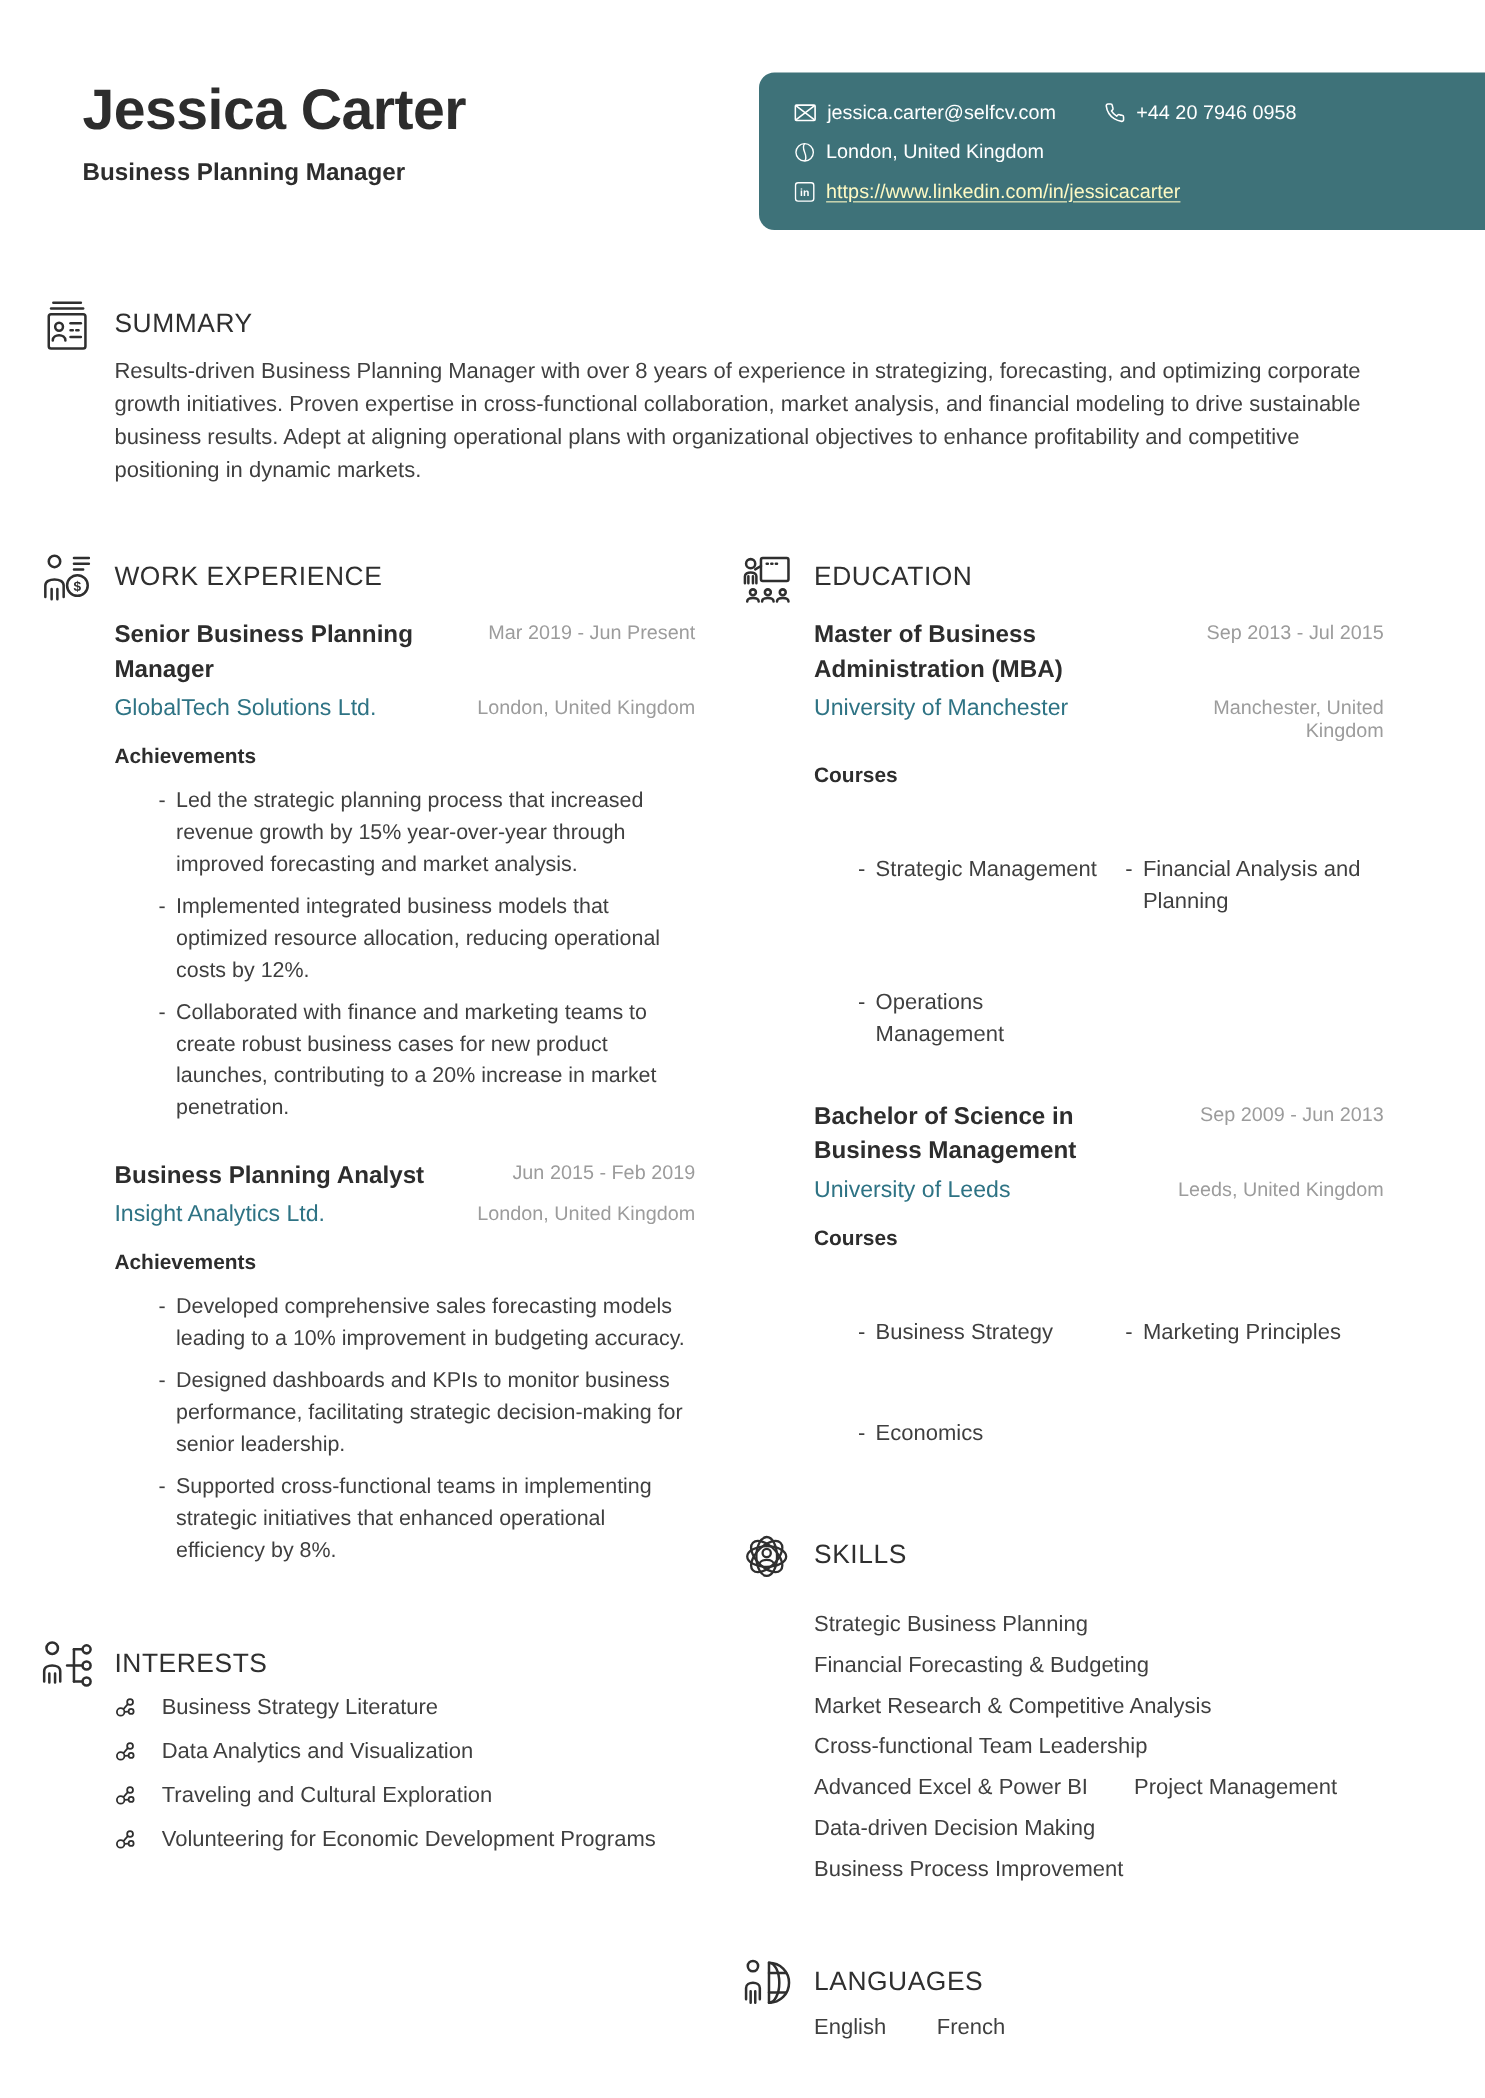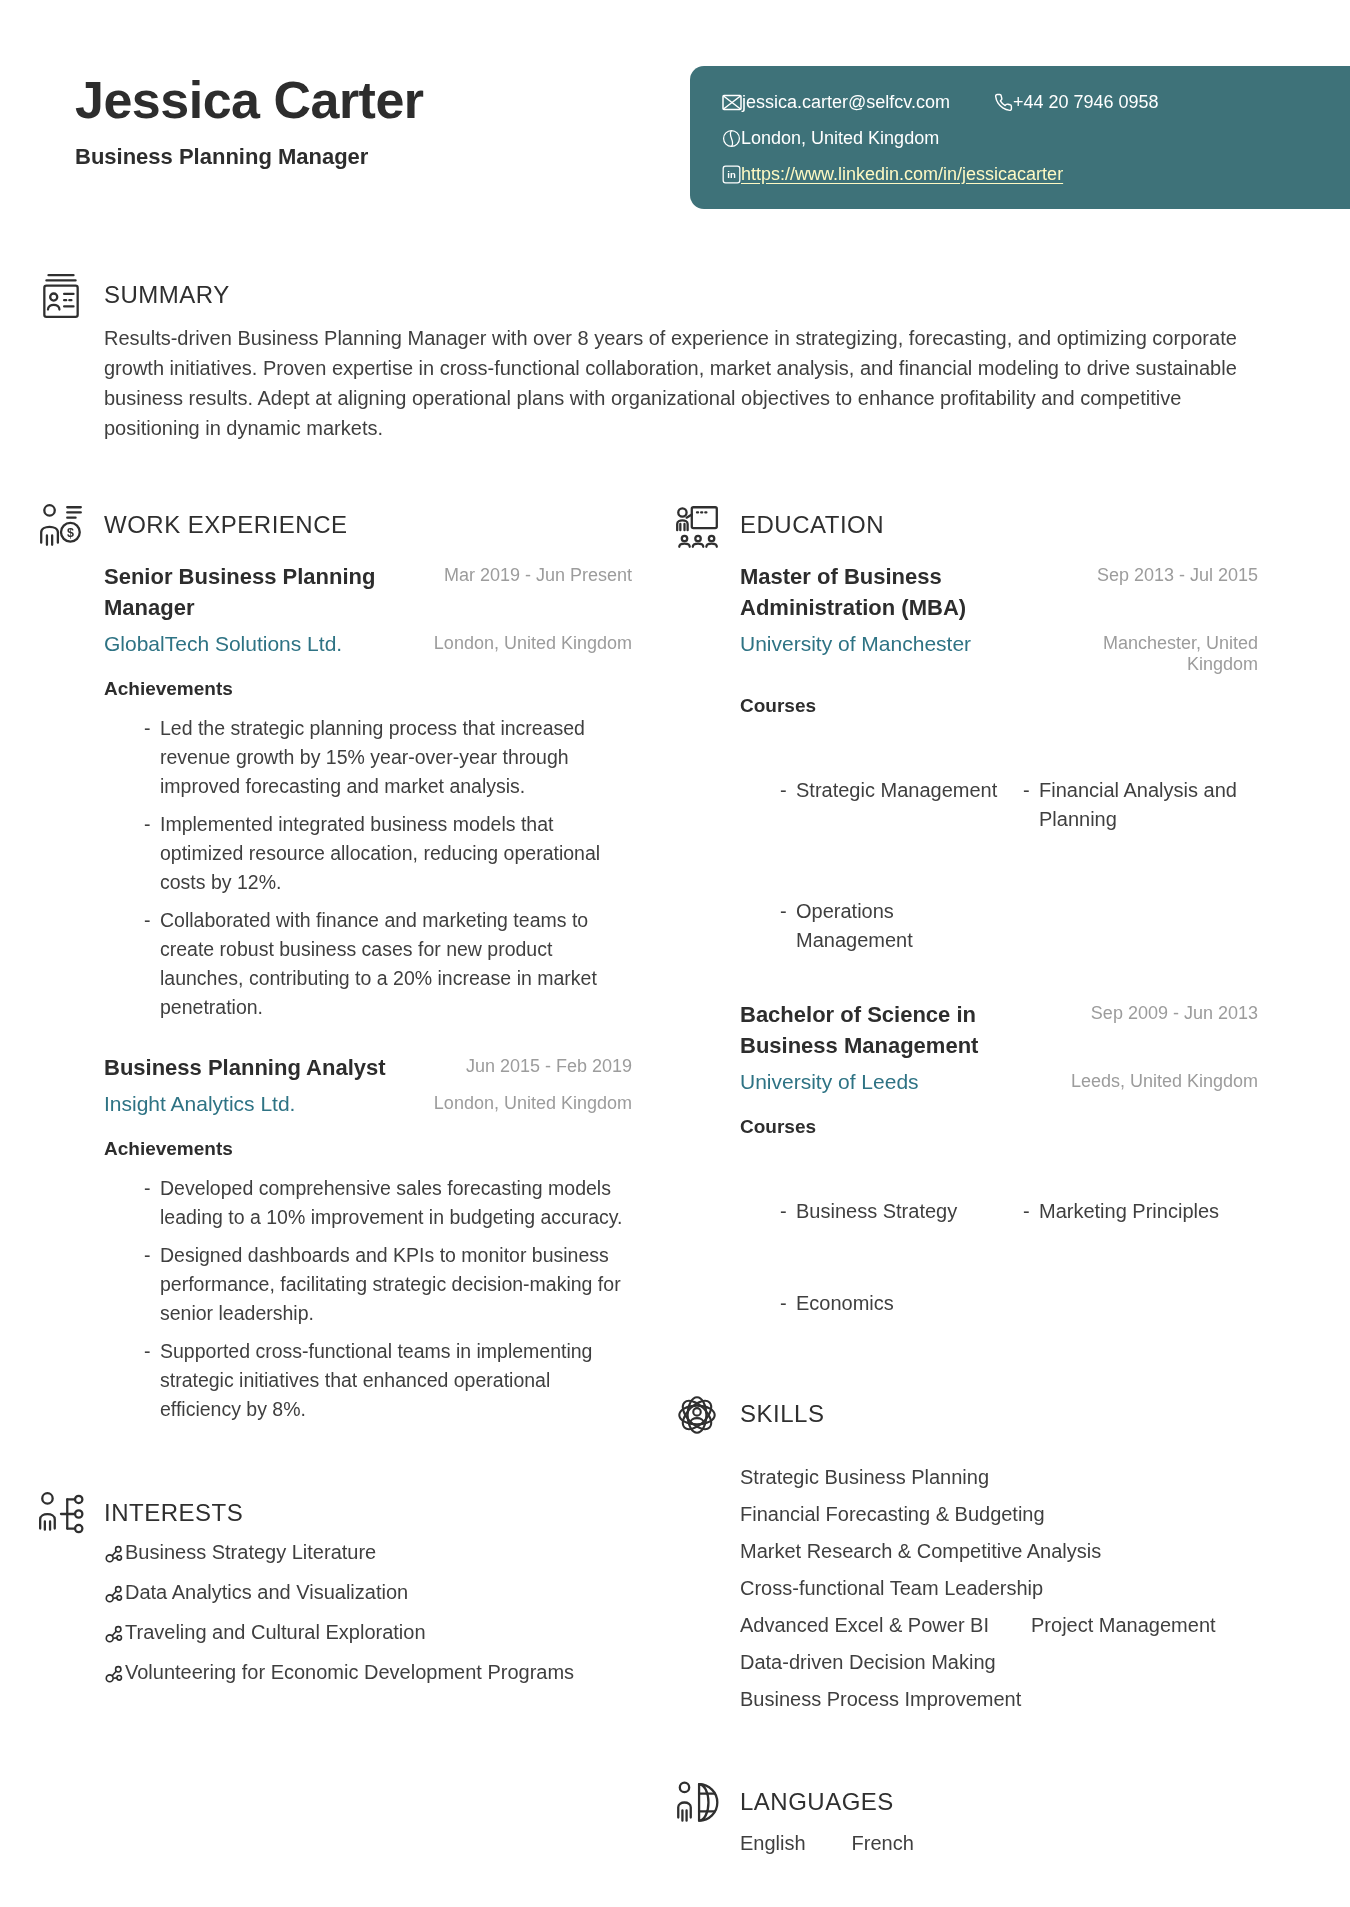--- a/index.html
+++ b/index.html
@@ -16,21 +16,21 @@
   .name { font-size:52px; font-weight:800; color:#2D2D2D; letter-spacing:-0.5px; }
   .role { font-size:22px; font-weight:700; color:#2D2D2D; margin-top:14px; }
 
   .contact-box {
     margin-top:66px; width:660px; background:#3E7279;
     border-radius:14px 0 0 14px; padding:26px 30px 24px 32px;
     color:#ffffff;
   }
   .contact-row { display:flex; align-items:center; gap:44px; margin-bottom:15px; }
   .contact-row:last-child { margin-bottom:0; }
-  .contact-item { display:flex; align-items:center; gap:0; font-size:18px; color:#ffffff; }
+  .contact-item { display:flex; align-items:center; gap:10px; font-size:18px; color:#ffffff; }
   .contact-item svg { flex:0 0 auto; display:block; }
   .link { text-decoration:underline; text-underline-offset:3px; color:#fef9c3; }
 
   
   .section { display:grid; grid-template-columns:50px 1fr; column-gap:18px; }
   .sec-icon { width:50px; height:50px; }
   .sec-icon svg { width:50px; height:50px; display:block; }
   .sec-title { font-size:24px; font-weight:400; color:#2F2F2F; letter-spacing:0.5px; padding-top:10px; }
 
   .summary-wrap { padding:62px 92px 0 36px; }
@@ -68,21 +68,21 @@
   }
   .course::before { content:"-"; position:absolute; left:0; top:0; }
 
   
   .skills-list { margin-top:31px; }
   .skill-row { display:flex; gap:42px; font-size:20px; color:#3F3F3F; line-height:37px; }
 
   
   .interests-section { margin-top:56px; }
   .interest-list { margin-top:14px; }
-  .interest-item { display:flex; align-items:flex-end; gap:2px; font-size:20px; color:#3F3F3F; margin-bottom:17px; }
+  .interest-item { display:flex; align-items:center; gap:24px; font-size:20px; color:#3F3F3F; margin-bottom:17px; }
   .interest-item svg { flex:0 0 auto; display:block; }
 
   
   .languages-section { margin-top:60px; }
   .lang-row { display:flex; gap:46px; font-size:20px; color:#3F3F3F; margin-top:16px; }
 
   .edu-first { margin-top:22px; }
   .edu-second { margin-top:26px; }
   .skills-section { margin-top:54px; }
 </style>

